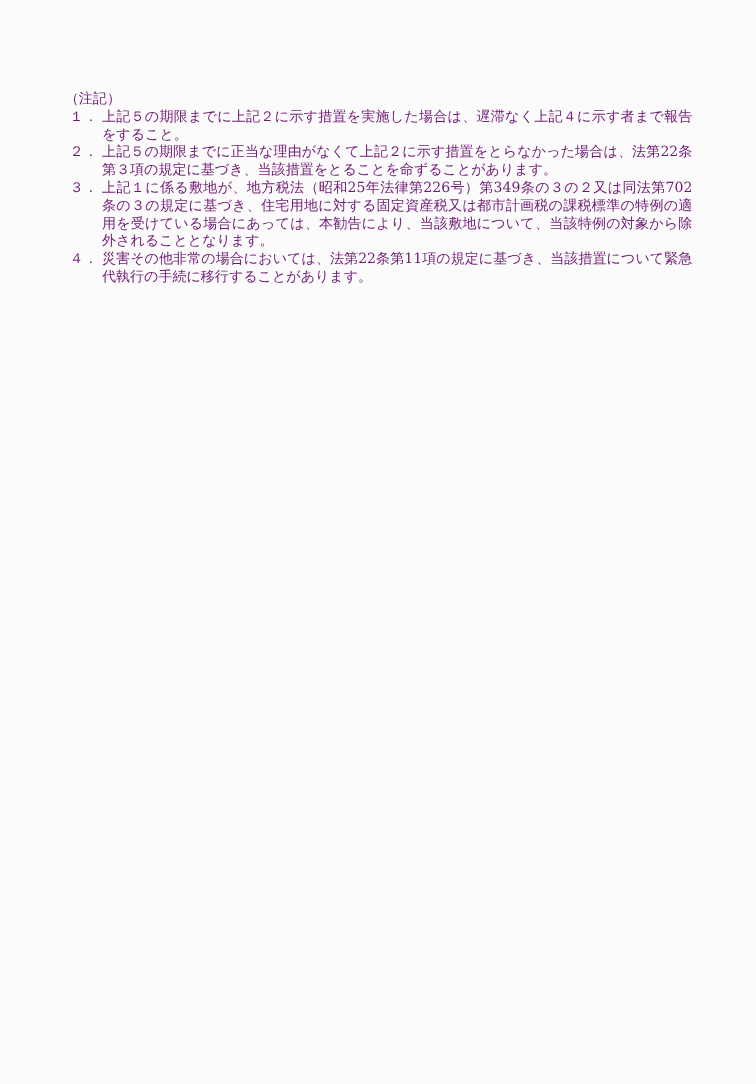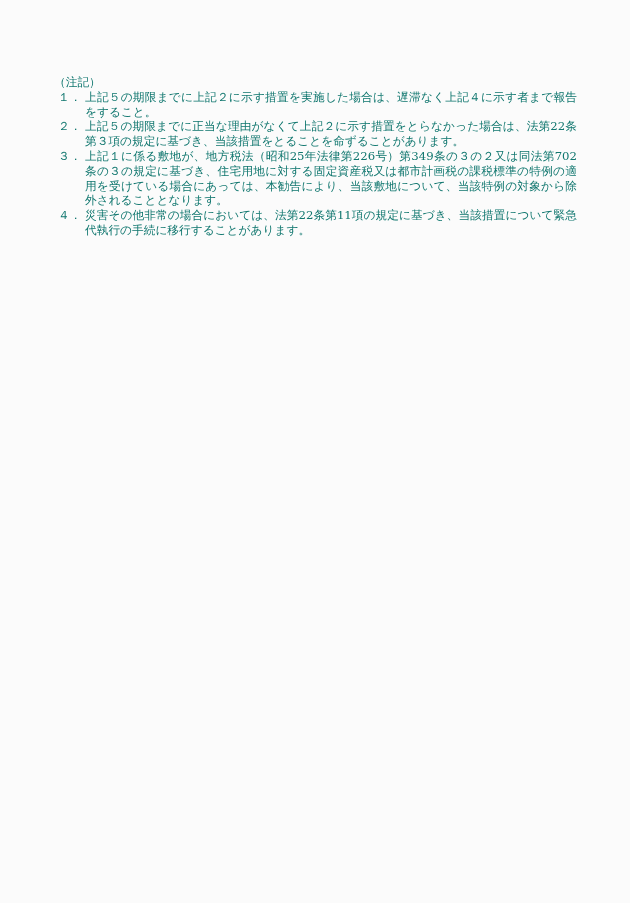--- a/index.html
+++ b/index.html
@@ -7,21 +7,21 @@
     padding: 0;
     background: #fbfbfb;
   }
   .page {
     position: relative;
     width: 630px;
     height: 903px;
     background: #fbfbfb;
     overflow: hidden;
     font-family: "DejaVu Serif", "Liberation Serif", serif;
-    color: #0f766e;
+    color: #701a75;
   }
   .notes {
     position: absolute;
     left: 58px;
     top: 75px;
     width: 519px;
     font-size: 11.7px;
     line-height: 14.8px;
   }
   .notes-heading {

